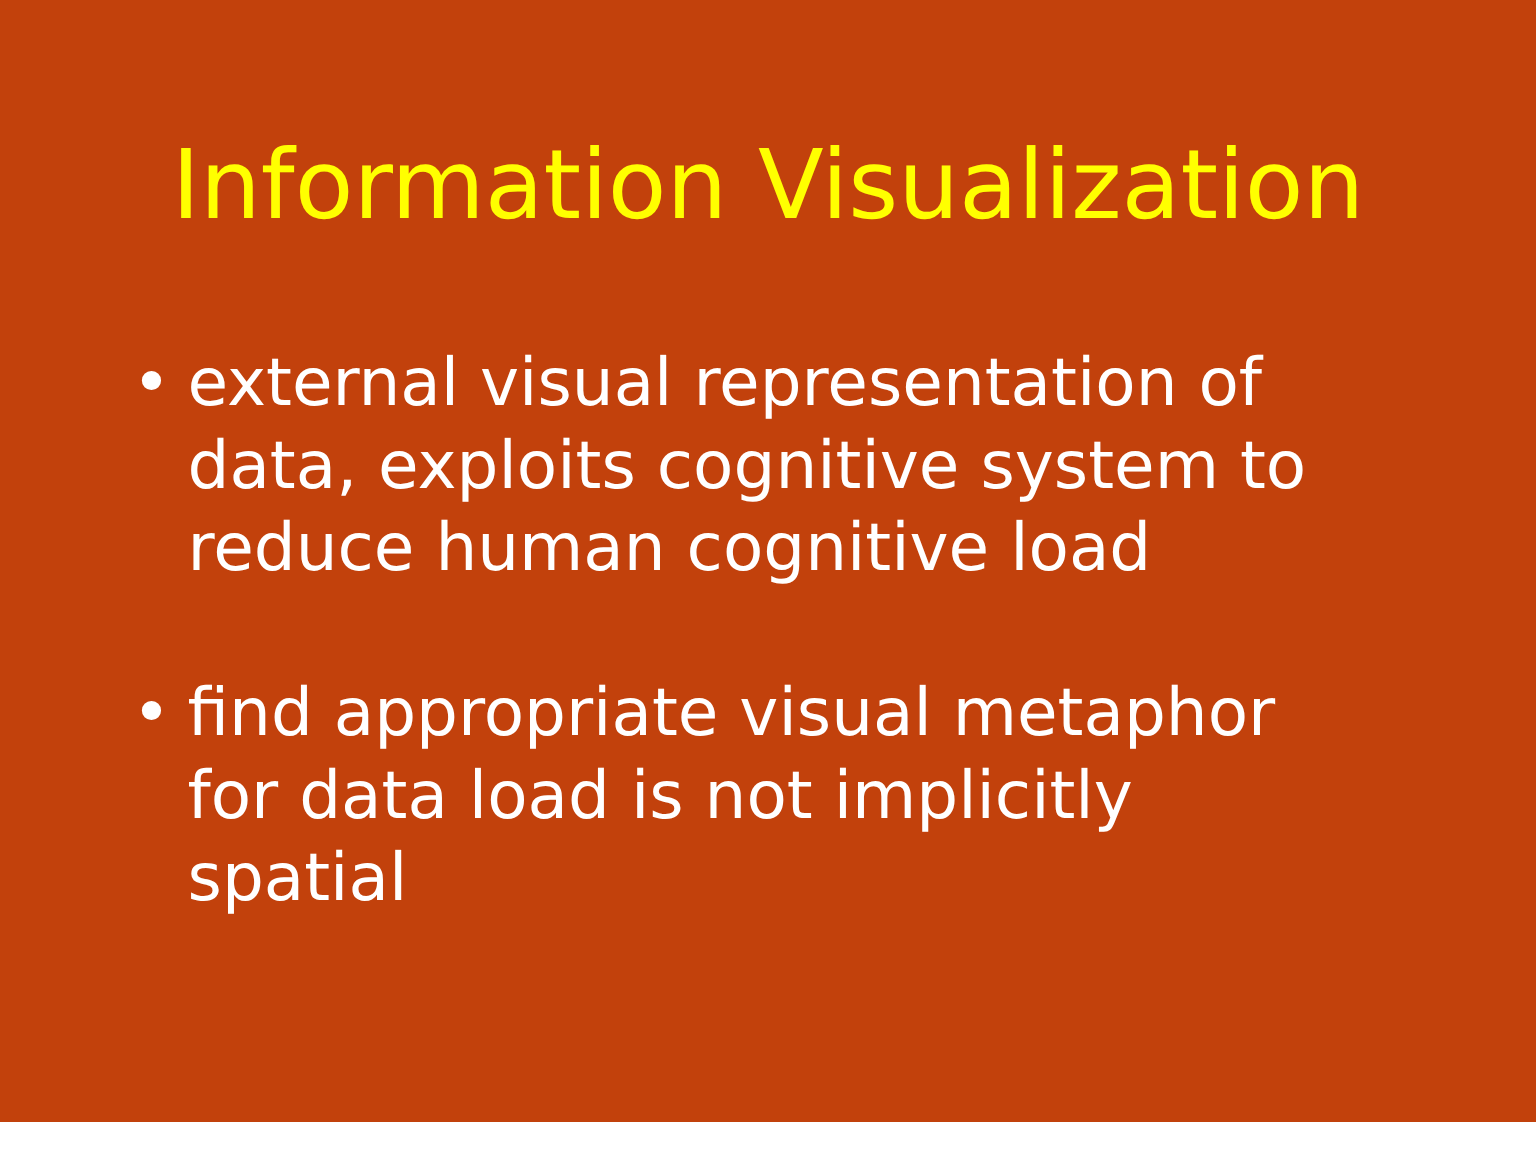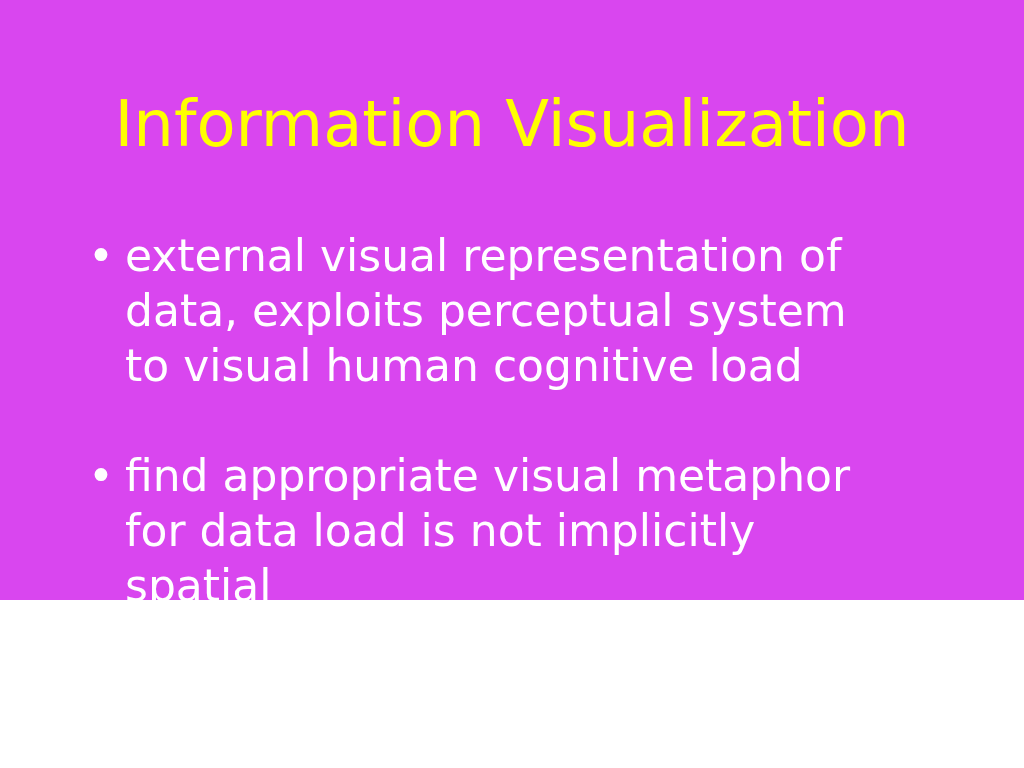--- a/index.html
+++ b/index.html
@@ -9,22 +9,22 @@
   body {
     width: 1024px;
     height: 768px;
     overflow: hidden;
     font-family: "DejaVu Sans", sans-serif;
   }
 
   .slide {
     position: relative;
     width: 1024px;
-    height: 600px;
-    background: #d946ef;
+    height: 748px;
+    background: #c2410c;
     box-sizing: border-box;
     overflow: hidden;
   }
 
   .slide-title {
     position: absolute;
     left: 0;
     top: 48px;
     width: 1024px;
     text-align: center;
@@ -76,21 +76,21 @@
 <body>
 
 <div class="slide">
 
   <h1 class="slide-title">Information Visualization</h1>
 
   <div class="slide-body">
 
     <div class="bullet-item">
       <span class="bullet-marker">•</span>
-      <span class="bullet-text">external visual representation of data, exploits perceptual system to visual human cognitive load</span>
+      <span class="bullet-text">external visual representation of data, exploits cognitive system to reduce human cognitive load</span>
     </div>
 
     <div class="bullet-gap"></div>
 
     <div class="bullet-item">
       <span class="bullet-marker">•</span>
       <span class="bullet-text">find appropriate visual metaphor for data load is not implicitly spatial</span>
     </div>
 
   </div>

